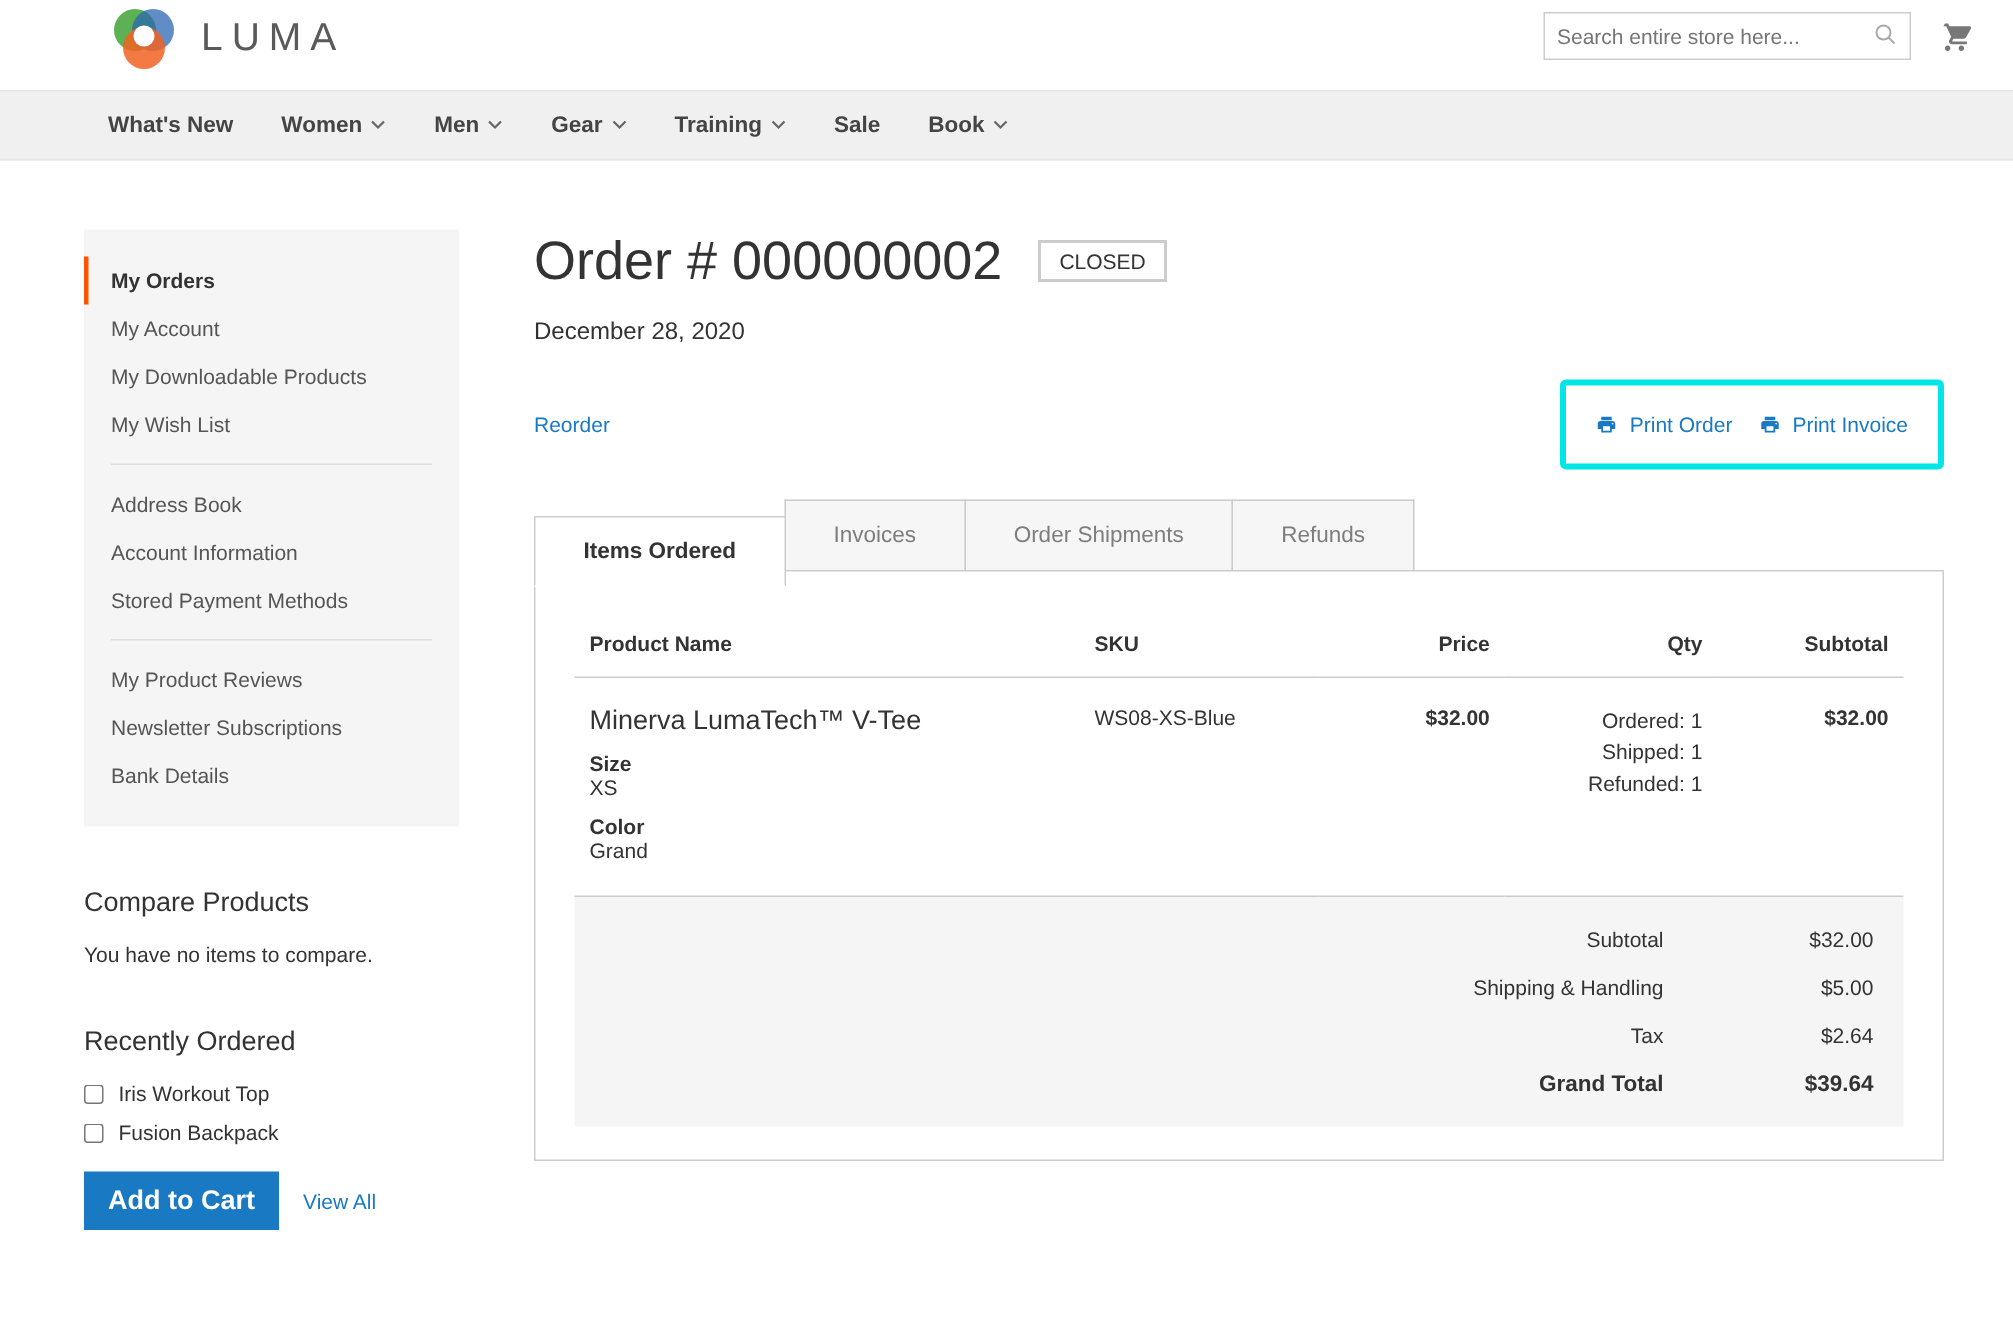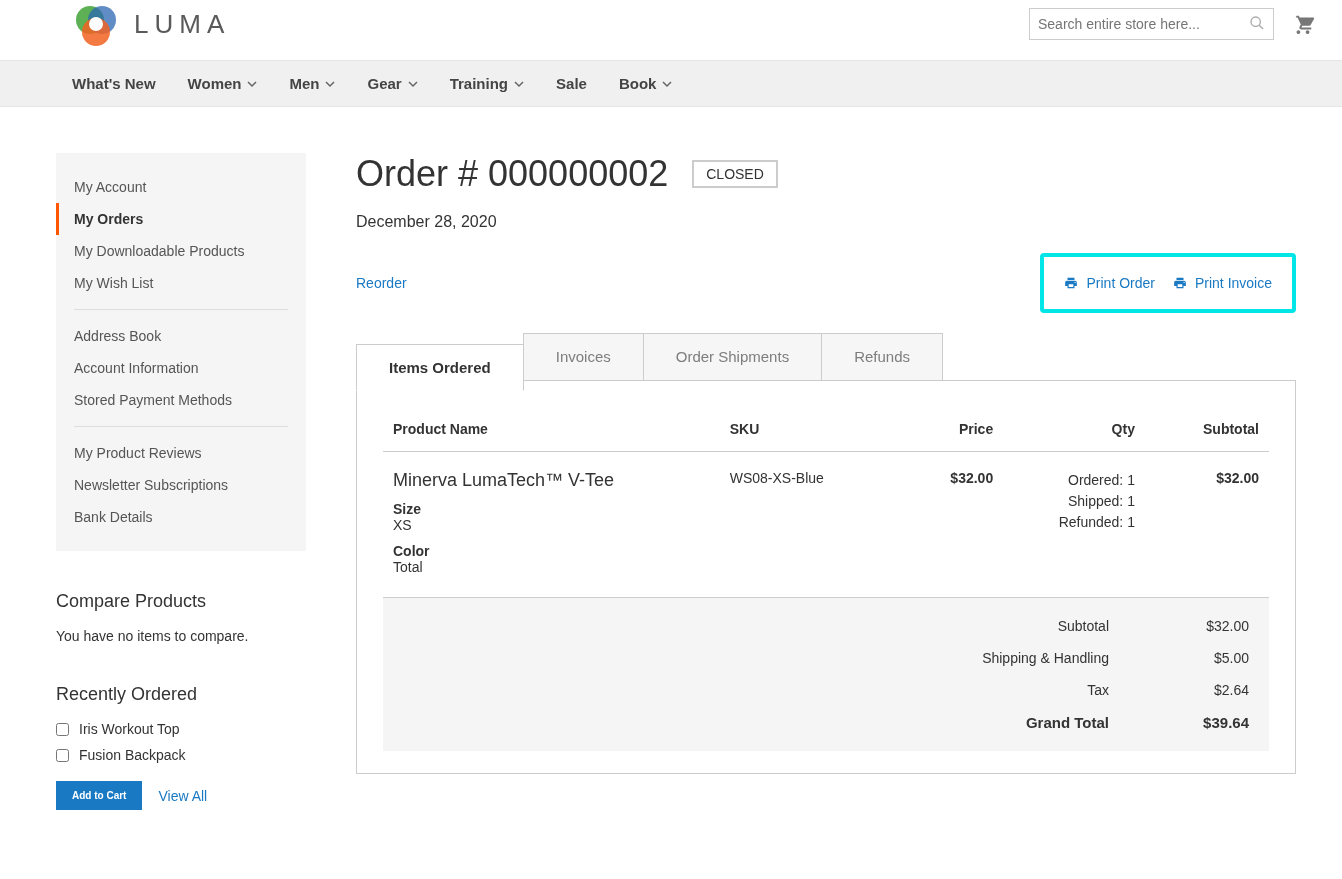--- a/index.html
+++ b/index.html
@@ -32,21 +32,21 @@
   
   .account-nav { background: #f5f5f5; padding: 18px 0; margin-bottom: 40px; }
   .account-nav-item { padding: 8px 18px; color: #555; cursor: pointer; font-size: 14px; }
   .account-nav-item.current { font-weight: 700; color: #333; border-left: 3px solid #ff5501; padding-left: 15px; }
   .account-nav-sep { border-top: 1px solid #ddd; margin: 10px 18px; }
   
   .block-title { font-size: 18px; font-weight: 300; color: #333; margin-bottom: 16px; }
   .block-msg { color: #333; font-size: 14px; margin-bottom: 40px; }
   .recent-item { display: flex; align-items: center; gap: 10px; margin-bottom: 10px; font-size: 14px; }
   .recent-item input { margin: 0; }
-  .btn-primary { background: #1979c3; color: #fff; border: none; padding: 9px 16px; font-size: 10px; font-weight: 600; cursor: pointer; }
+  .btn-primary { background: #1979c3; color: #fff; border: none; padding: 9px 16px; font-size: 18px; font-weight: 600; cursor: pointer; }
   .view-all { color: #1979c3; font-size: 14px; margin-left: 16px; cursor: pointer; }
   .recent-actions { display: flex; align-items: center; margin-top: 18px; }
   
   
   .order-header { display: flex; align-items: center; gap: 24px; margin-bottom: 18px; }
   .order-title { font-size: 36px; font-weight: 300; color: #333; }
   .status-badge { border: 2px solid #ccc; padding: 4px 12px; font-size: 14px; color: #333; text-transform: uppercase; }
   .order-date { font-size: 16px; color: #333; margin-bottom: 22px; }
   
   .actions-row { display: flex; justify-content: space-between; align-items: center; margin-bottom: 20px; }
@@ -152,22 +152,22 @@
               <path d="M1 3 L5 7 L9 3" stroke="#666" stroke-width="1.5" fill="none"></path>
             </svg></span>
         </div>
       </div>
   </div>
 
   <div class="columns">
 
     <div class="sidebar">
       <div class="account-nav" id="account-nav">
+          <div class="account-nav-item current">My Orders</div>
           <div class="account-nav-item">My Account</div>
-          <div class="account-nav-item current">My Orders</div>
           <div class="account-nav-item">My Downloadable Products</div>
           <div class="account-nav-item">My Wish List</div>
           <div class="account-nav-sep"></div>
           <div class="account-nav-item">Address Book</div>
           <div class="account-nav-item">Account Information</div>
           <div class="account-nav-item">Stored Payment Methods</div>
           <div class="account-nav-sep"></div>
           <div class="account-nav-item">My Product Reviews</div>
           <div class="account-nav-item">Newsletter Subscriptions</div>
           <div class="account-nav-item">Bank Details</div>
@@ -240,21 +240,21 @@
               <th class="au-right" style="width:14%">Subtotal</th>
             </tr>
           </thead>
           <tbody id="items-tbody">
               <tr>
                 <td>
                   <div class="product-name">Minerva LumaTech™ V-Tee</div>
                   <div class="opt-label">Size</div>
                   <div class="opt-value">XS</div>
                   <div class="opt-label">Color</div>
-                  <div class="opt-value">Total</div>
+                  <div class="opt-value">Grand</div>
                 </td>
                 <td><span class="sku-val">WS08-XS-Blue</span></td>
                 <td class="price-val">$32.00</td>
                 <td>
                   <div class="qty-list">
                     <div>Ordered: 1</div>
                     <div>Shipped: 1</div>
                     <div>Refunded: 1</div>
                   </div>
                 </td>

